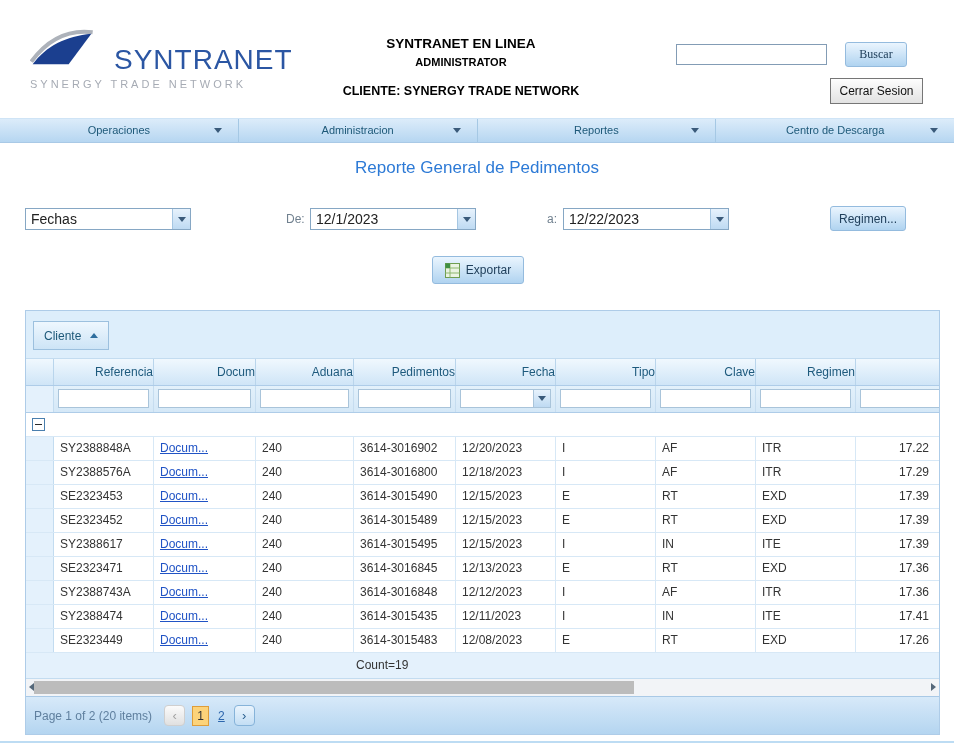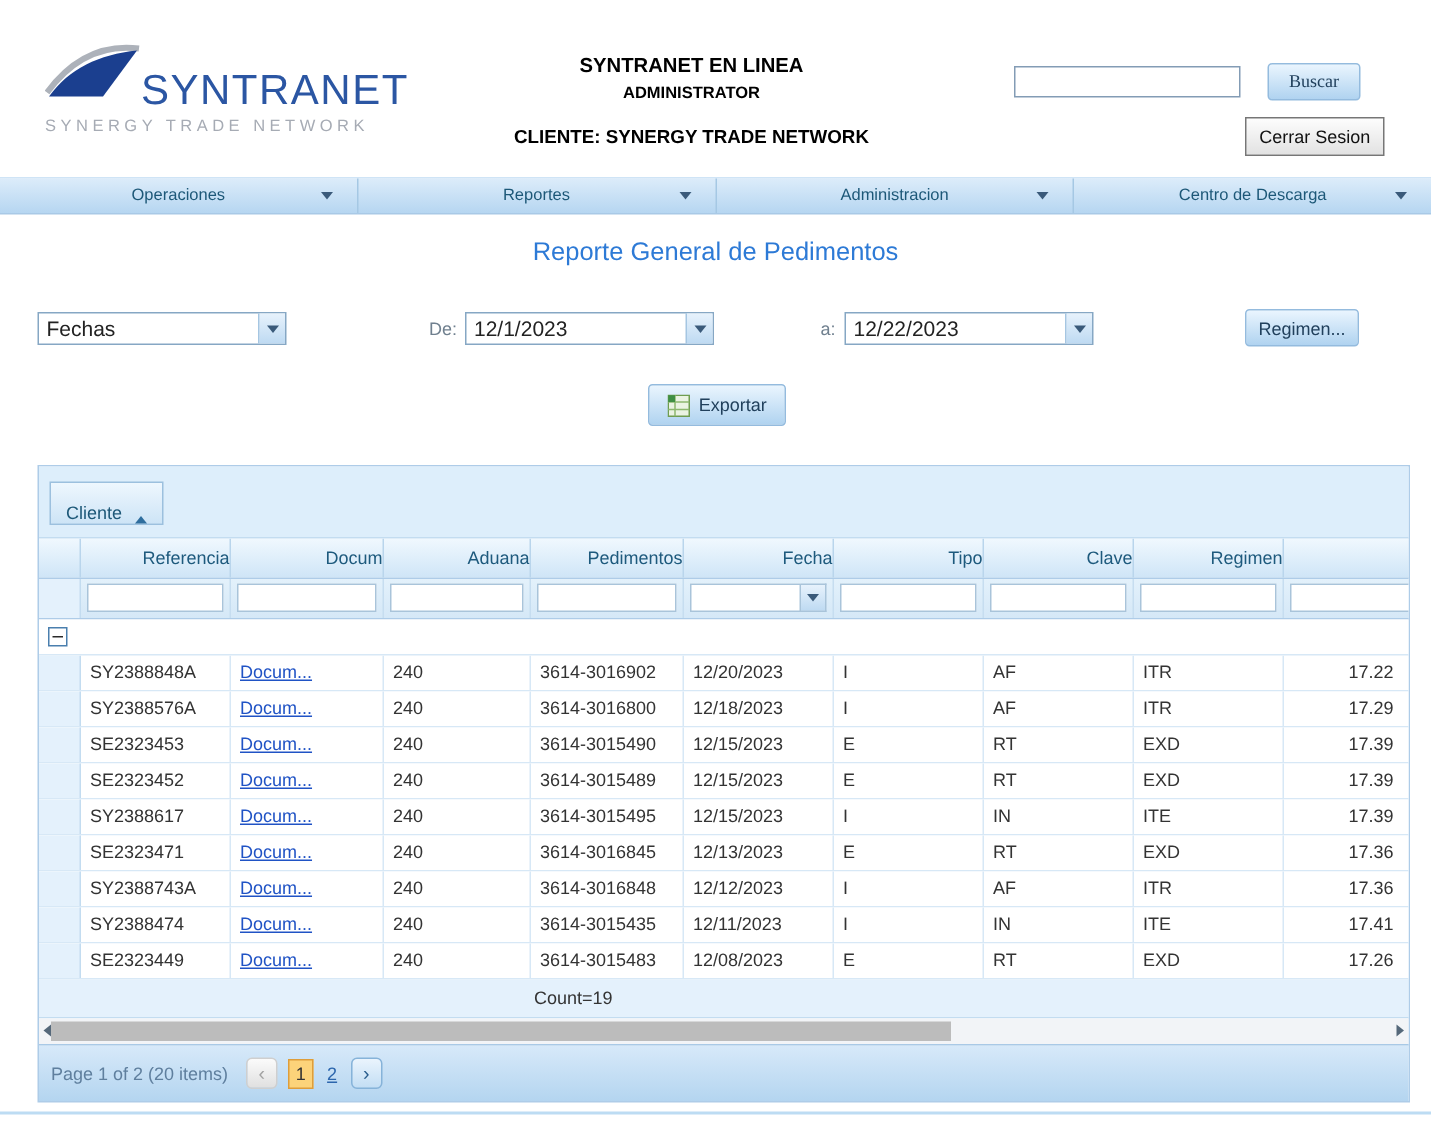--- a/index.html
+++ b/index.html
@@ -1,21 +1,21 @@
 <!DOCTYPE html>
 <html><head>
 <meta charset="utf-8">
 <style>
   * { margin:0; padding:0; box-sizing:border-box; }
   body { background:#fff; font-family:"Liberation Sans", sans-serif; }
   .screen { position:relative; width:954px; height:754px; background:#fff; overflow:hidden; }
 
   
   .logo { position:absolute; left:30px; top:24px; }
-  .logo-row { display:flex; align-items:flex-end; gap:0; }
+  .logo-row { display:flex; align-items:flex-end; gap:20px; }
   .brand { font-size:28px; color:#2b56a3; letter-spacing:1px; line-height:1; }
   .tagline { margin-top:4px; font-size:11px; letter-spacing:3px; color:#a6abb4; }
   .center-head { position:absolute; left:0; top:36px; width:922px; text-align:center; color:#000; }
   .ch-1 { font-size:13.5px; font-weight:bold; }
   .ch-2 { font-size:11px; font-weight:bold; margin-top:5px; }
   .ch-3 { font-size:12.5px; font-weight:bold; margin-top:16px; }
   .top-search { position:absolute; left:676px; top:44px; width:151px; height:21px;
                 border:1px solid #839cb5; font-size:12px; padding:0 4px; font-family:inherit; }
   .btn-blue { background:linear-gradient(#eaf5fe,#b0d3f0); border:1px solid #94bbde; border-radius:3px;
               color:#21405c; font-size:12px; font-family:inherit; cursor:pointer; }
@@ -50,21 +50,21 @@
   .lbl-a  { left:547px; top:212px; }
   .btn-buscar2 { position:absolute; left:830px; top:206px; width:76px; height:25px; }
   .btn-export { position:absolute; left:432px; top:256px; width:92px; height:28px;
                 display:flex; align-items:center; justify-content:center; gap:6px; }
 
   
   .gridbox { position:absolute; left:25px; top:310px; width:915px; border:1px solid #aecce8; background:#fff; }
   .group-panel { height:48px; background:#ddeefb; border-bottom:1px solid #c3dcf0; position:relative; }
   .group-chip { position:absolute; left:7px; top:10px; height:29px; padding:0 10px;
                 background:linear-gradient(#eef7fe,#cde4f6); border:1px solid #9cc0de;
-                font-size:12px; color:#1d5878; display:flex; align-items:flex-end; gap:9px; cursor:pointer; }
+                font-size:12px; color:#1d5878; display:flex; align-items:center; gap:9px; cursor:pointer; }
   .tri-up { width:0; height:0; border-left:4px solid transparent; border-right:4px solid transparent;
             border-bottom:5px solid #2f6e9e; display:inline-block; }
 
   .clip { overflow:hidden; width:913px; position:relative; }
   .grid-inner { width:990px; }
 
   .hrow { display:flex; height:27px; background:linear-gradient(#f0f8fe,#cfe5f7); border-bottom:1px solid #aecce8; }
   .hcell { border-right:1px solid #b9d5ec; font-size:12px; color:#1e5a7d; line-height:26px;
            padding-left:6px; white-space:nowrap; overflow:hidden; cursor:pointer;text-align:right; }
   .frow { display:flex; height:27px; background:linear-gradient(#e3f1fb,#d5e8f7); border-bottom:1px solid #aecce8; }
@@ -140,25 +140,25 @@
   <input class="top-search" type="text" value="" style="">
   <button class="btn-blue btn-buscar-top">Buscar</button>
   <button class="btn-cerrar">Cerrar Sesion</button>
 
   <div class="nav">
     <div class="nav-item">
       <span>Operaciones</span>
       <span class="nav-arrow tri-down"></span>
     </div>
     <div class="nav-item">
+      <span>Administracion</span>
+      <span class="nav-arrow tri-down"></span>
+    </div>
+    <div class="nav-item">
       <span>Reportes</span>
-      <span class="nav-arrow tri-down"></span>
-    </div>
-    <div class="nav-item">
-      <span>Administracion</span>
       <span class="nav-arrow tri-down"></span>
     </div>
     <div class="nav-item">
       <span>Centro de Descarga</span>
       <span class="nav-arrow tri-down"></span>
     </div>
   </div>
 
   <div class="page-title">Reporte General de Pedimentos</div>
 

